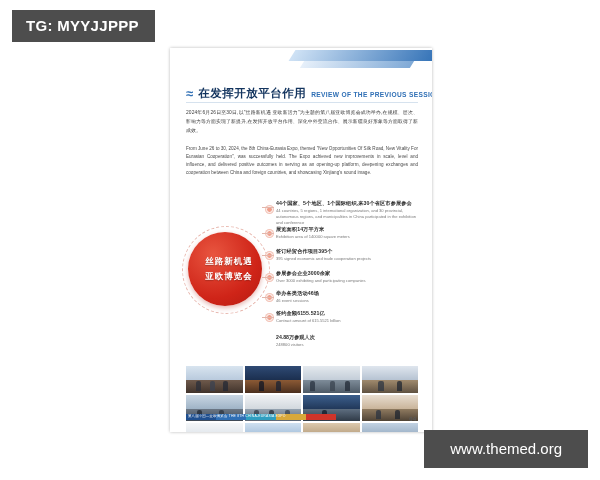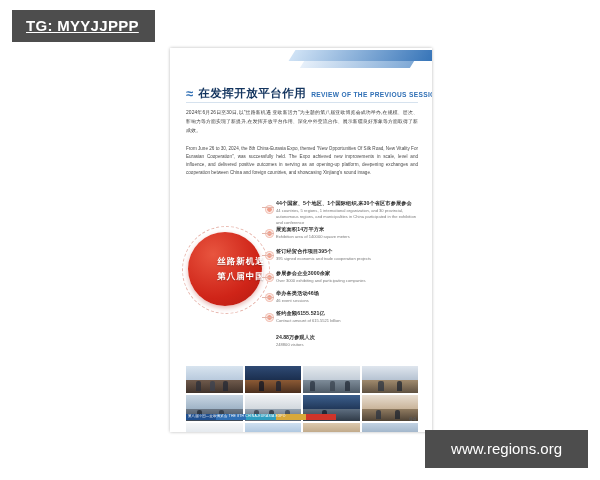--- a/index.html
+++ b/index.html
@@ -21,21 +21,20 @@
     left: 12px;
     top: 10px;
     background: #4d4d4d;
     color: #ffffff;
     font-size: 15px;
     font-weight: bold;
     letter-spacing: 0.3px;
     padding: 7px 16px 8px 14px;
     z-index: 50;
     font-family: "Liberation Sans", sans-serif;
-    text-decoration: underline;
   }
   .url-badge {
     position: absolute;
     right: 12px;
     bottom: 12px;
     background: #4d4d4d;
     color: #ffffff;
     font-size: 15px;
     padding: 10px 26px 11px 26px;
     z-index: 50;
@@ -332,23 +331,23 @@
   </div>
   <div class="hd-rule"></div>
 
   <div class="para-cn">2024年6月26日至30日,以"丝路新机遇 亚欧新活力"为主题的第八届亚欧博览会成功举办,在规模、层次、影响力等方面实现了新提升,在发挥开放平台作用、深化中外交流合作、展示新疆良好形象等方面取得了新成效。</div>
   <div class="para-en">From June 26 to 30, 2024, the 8th China-Eurasia Expo, themed "New Opportunities Of Silk Road, New Vitality For Eurasian Cooperation", was successfully held. The Expo achieved new improvements in scale, level and influence, and delivered positive outcomes in serving as an opening-up platform, deepening exchanges and cooperation between China and foreign countries, and showcasing Xinjiang's sound image.</div>
 
   <div class="info">
 
     <div class="circle-ring"></div>
     <div class="circle"></div>
-    <div class="circle-txt" style="left:24px;top:48px;width:74px;height:74px;position:absolute;">
+    <div class="circle-txt" style="left:12px;top:48px;width:74px;height:74px;position:absolute;">
       <span>丝路新机遇</span>
-      <span>第八届中国</span>
+      <span>亚欧博览会</span>
     </div>
 
     <div class="dot" style="left:86px;top:22px;"></div>
     <div class="dot" style="left:86px;top:46px;"></div>
     <div class="dot" style="left:86px;top:68px;"></div>
     <div class="dot" style="left:86px;top:90px;"></div>
     <div class="dot" style="left:86px;top:110px;"></div>
     <div class="dot" style="left:86px;top:130px;"></div>
 
     <div class="stat" style="top:16px;">
@@ -469,13 +468,13 @@
     <span style="background:#2f6fb5;"></span>
     <span style="background:#2f9ec0;"></span>
     <span style="background:#d8a83a;"></span>
     <span style="background:#d0342a;"></span>
   </div>
   <div class="footer-txt">第八届中国—亚欧博览会  THE 8TH CHINA-EURASIA EXPO</div>
 
   <div class="folio">04</div>
 </div>
 
-<div class="url-badge">www.regions.org</div>
+<div class="url-badge">www.themed.org</div>
 
 </body></html>

